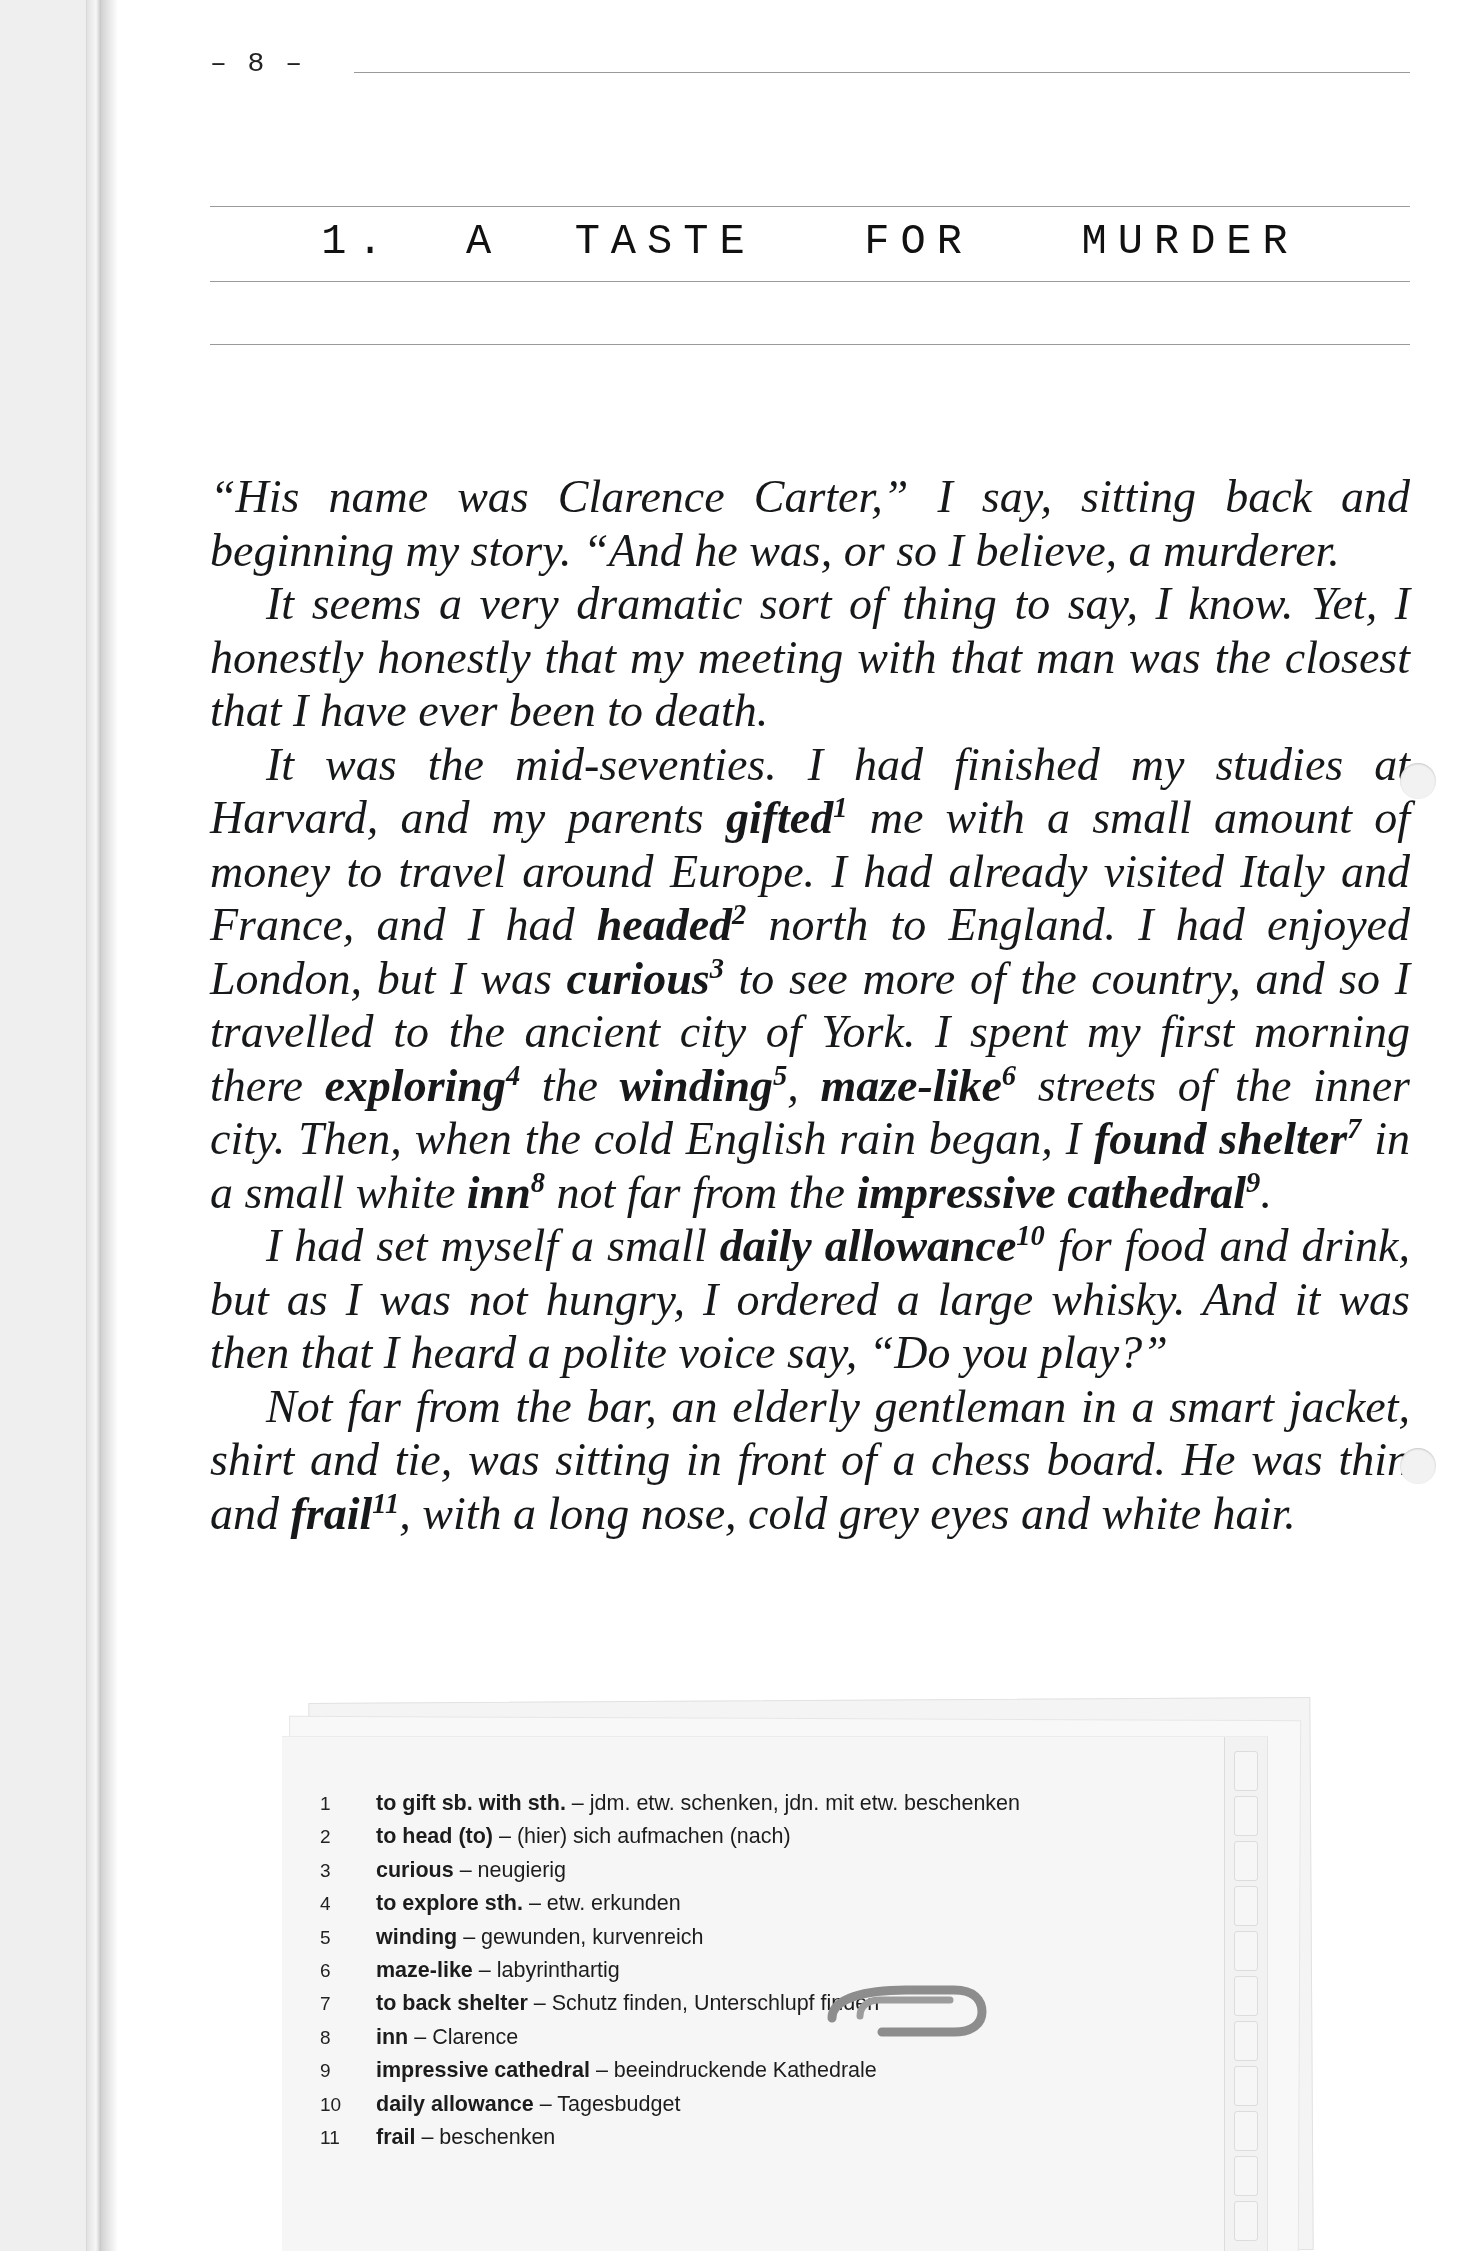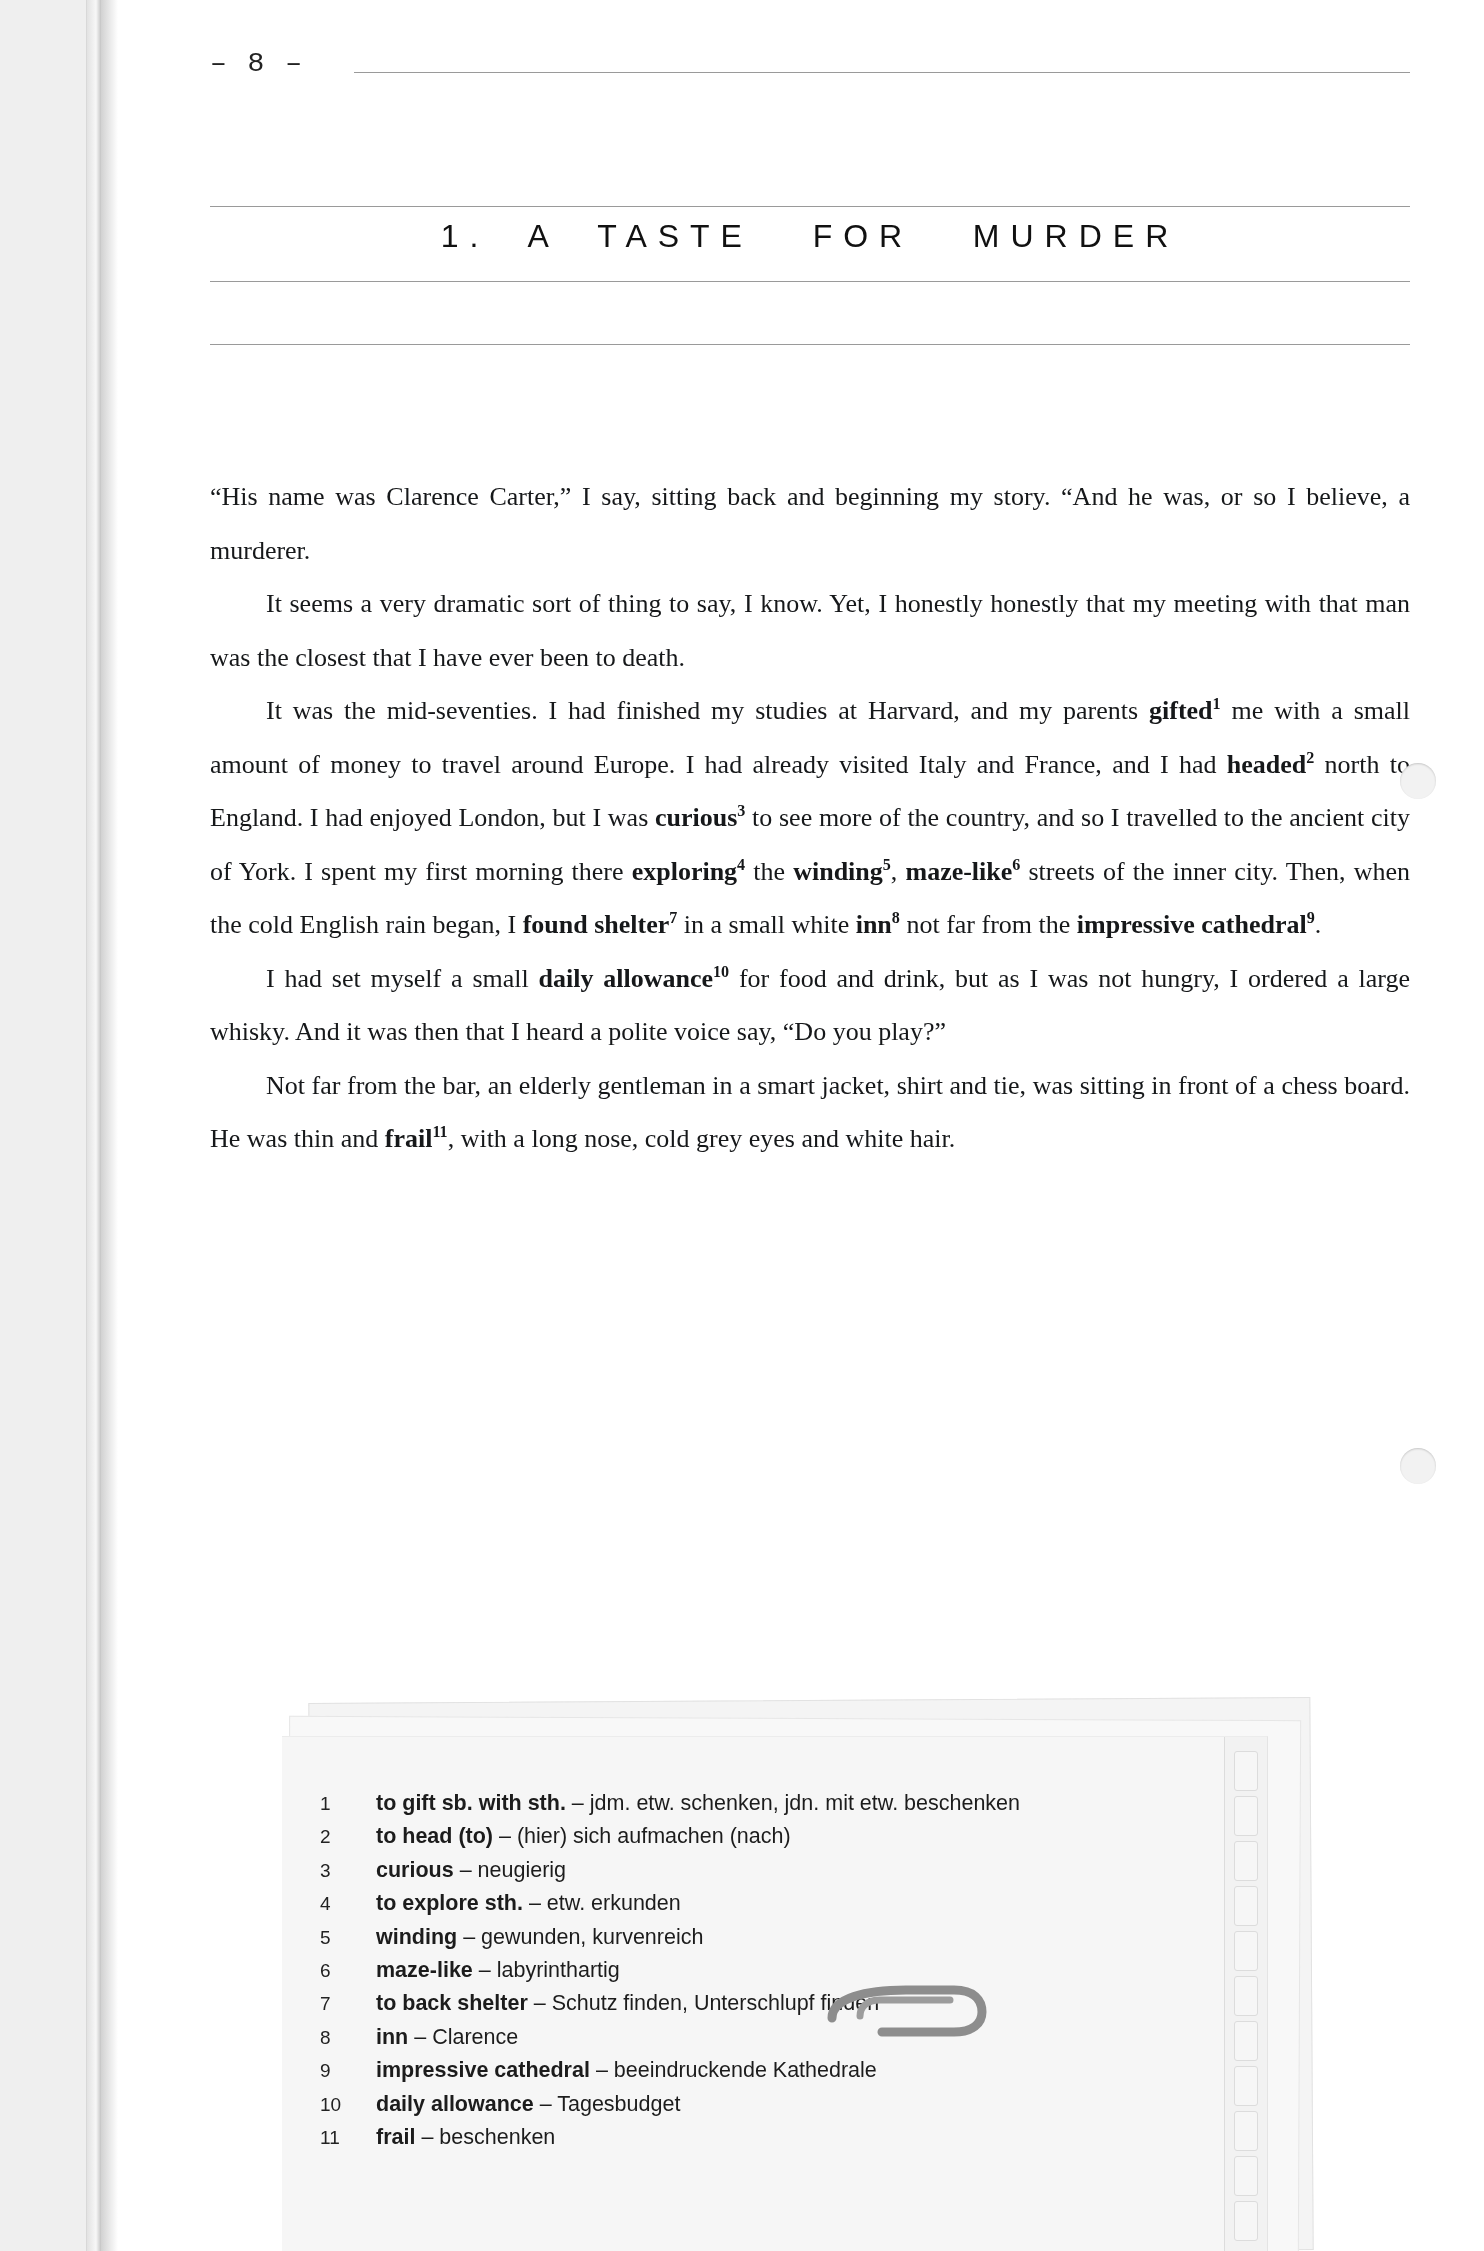--- a/index.html
+++ b/index.html
@@ -68,37 +68,38 @@
   }
   .title-rule.r1 { top: 206px; }
   .title-rule.r2 { top: 281px; }
   .title-rule.r3 { top: 344px; }
 
   .chapter-title {
     position: absolute;
     left: 78px; top: 218px;
     width: 1200px;
     text-align: center;
-    font-family: Liberation Sans, sans-serif;
-    font-size: 32px;
+    font-family: Liberation Mono, monospace;
+    font-size: 42px;
     letter-spacing: 11px;
     color: #111;
     white-space: pre;
   }
 
   
   .body-col {
     position: absolute;
     left: 78px;
     top: 470px;
     width: 1200px;
-    font-size: 26px;
+    font-size: 46px;
     line-height: 53.5px;
     text-align: justify;
     color: #16181a;
+    font-style: italic;
   }
   .body-col p {
     margin: 0;
   }
   .body-col p.indent {
     text-indent: 56px;
   }
   .body-col b {
     font-weight: bold;
   }

